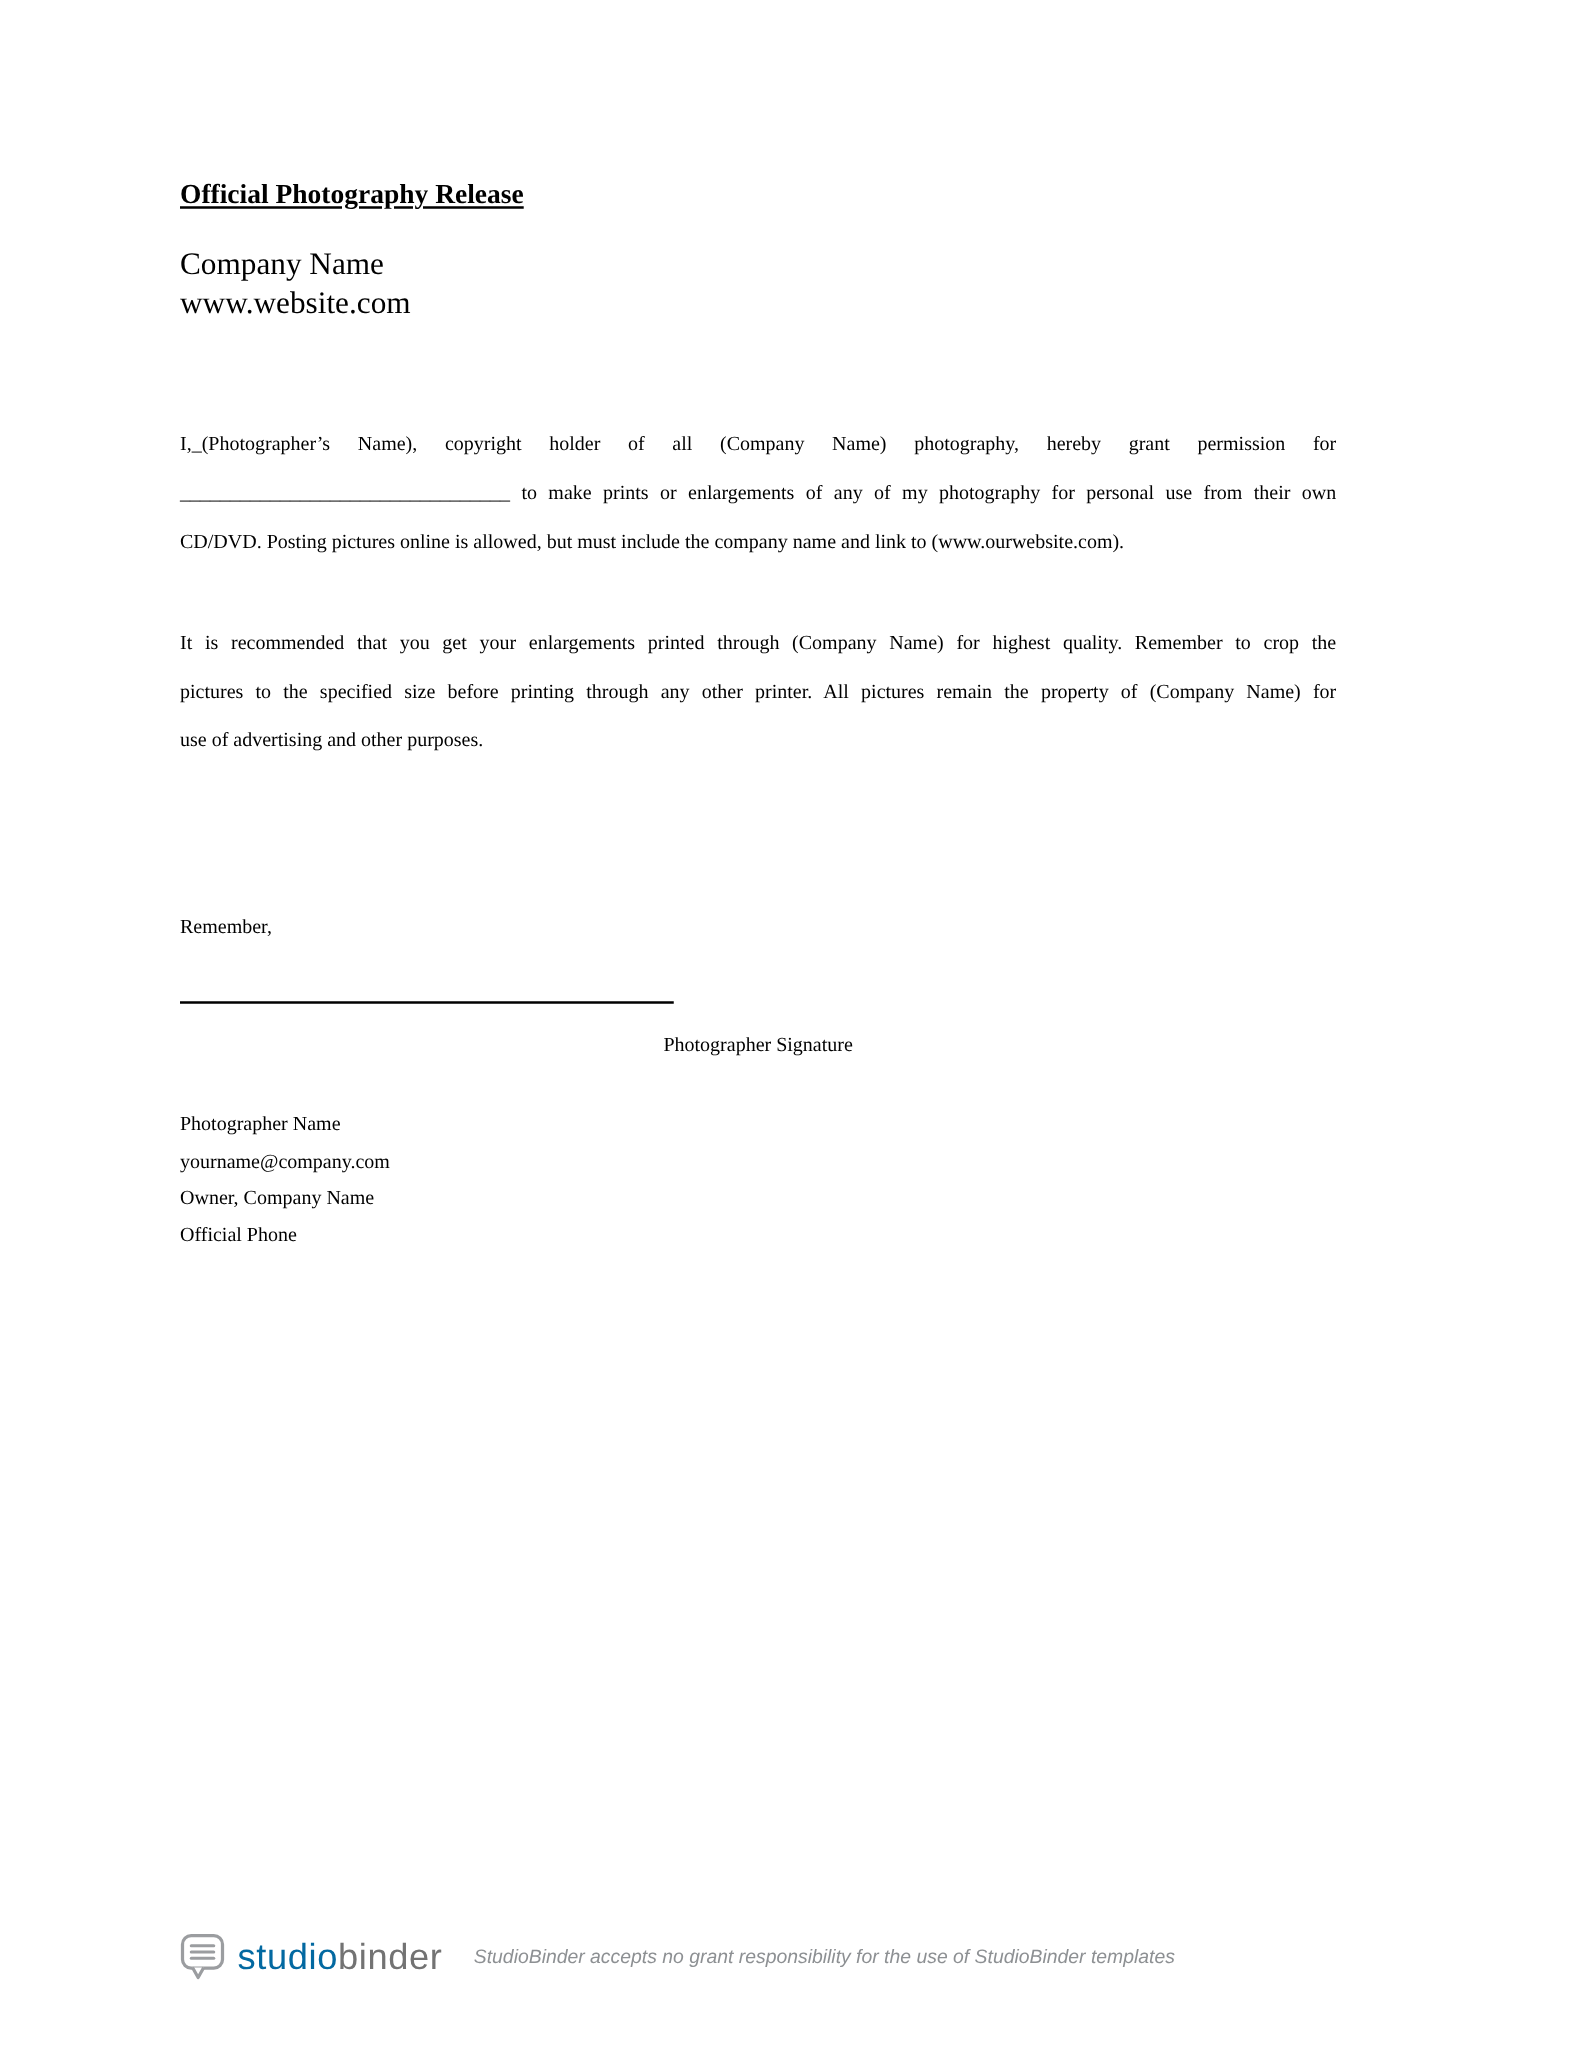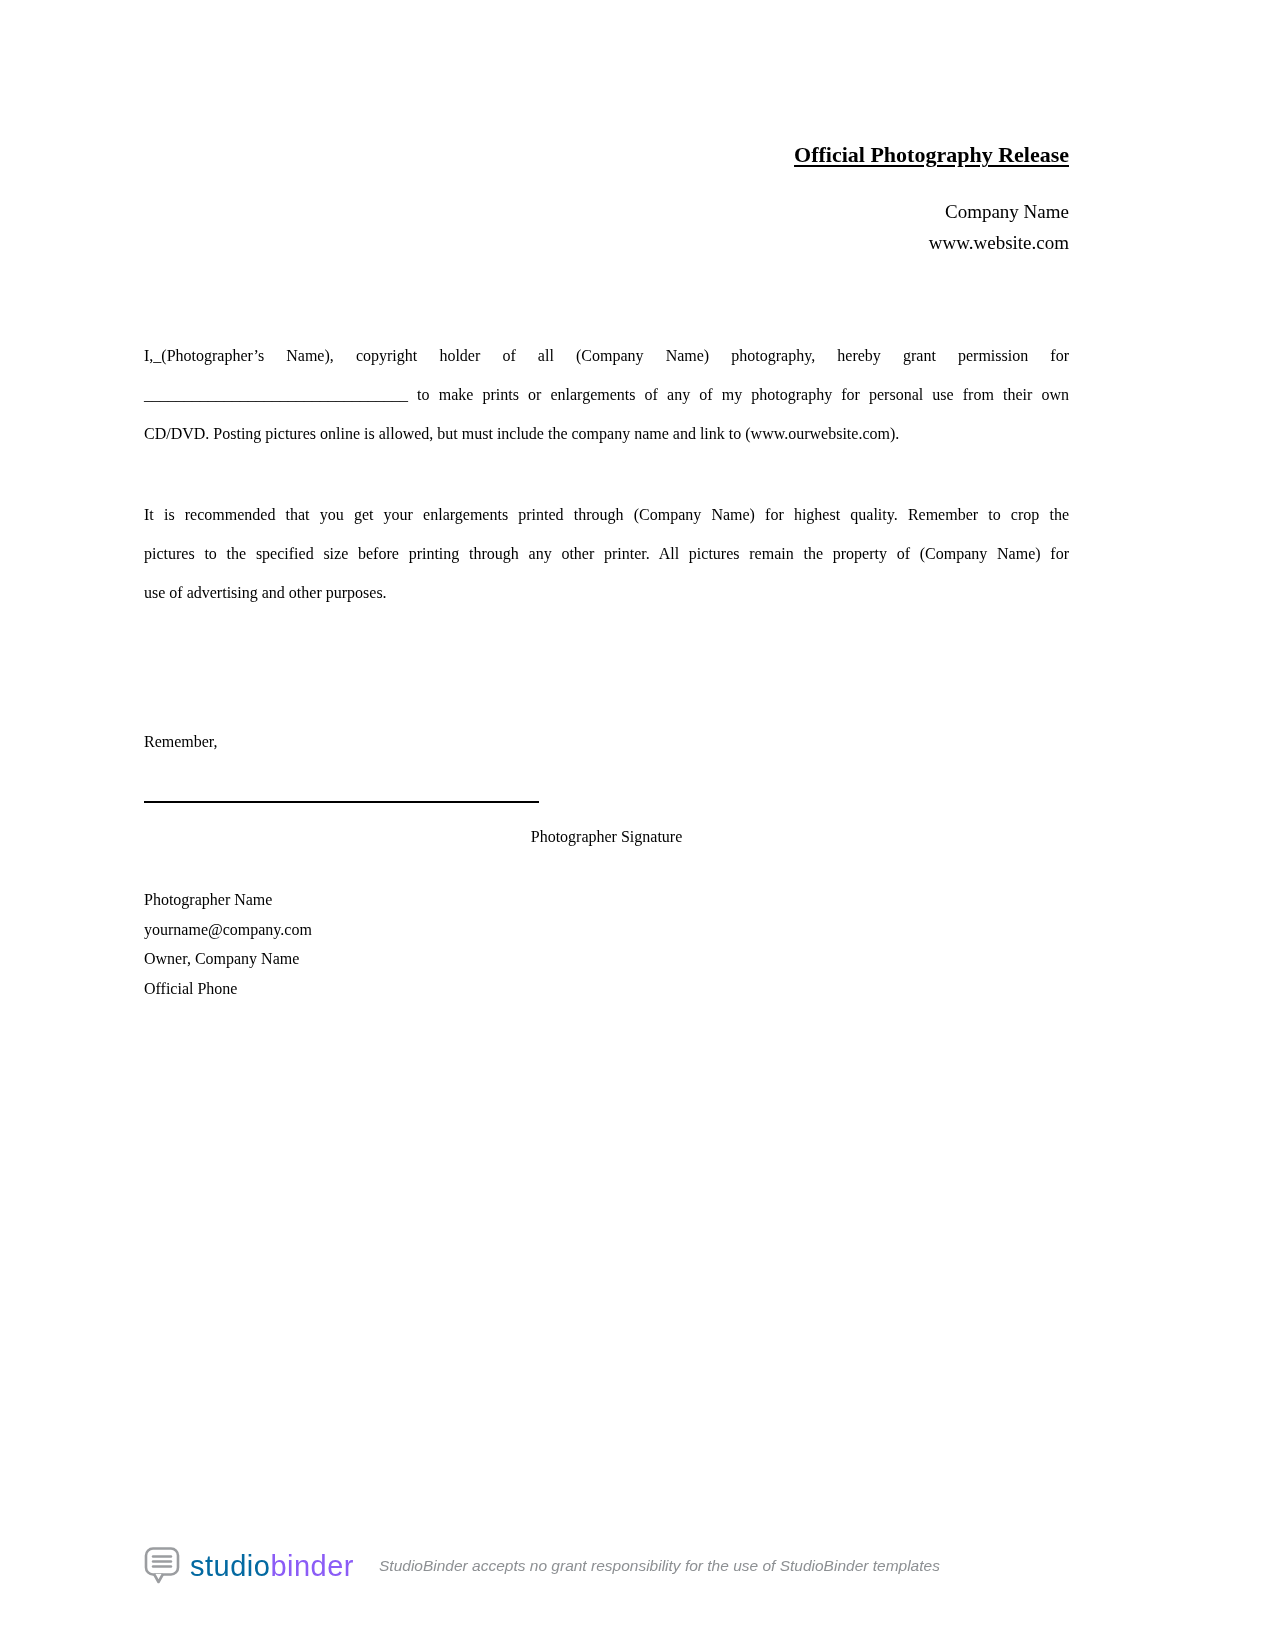--- a/index.html
+++ b/index.html
@@ -13,33 +13,33 @@
     height: 1650px;
     background: #ffffff;
     box-sizing: border-box;
     padding: 141px 206px 0 144px;
     font-family: "Liberation Serif", "DejaVu Serif", serif;
     font-size: 16px;
     color: #000000;
     overflow: hidden;
   }
   .doc-header {
-    text-align: right;
+    text-align: left;
   }
   .doc-title {
     font-size: 22px;
     font-weight: bold;
     text-decoration: underline;
     text-decoration-thickness: 2px;
     text-underline-offset: 3px;
     line-height: 28px;
     margin: 0 0 27px 0;
   }
   .doc-subline {
-    font-size: 19px;
+    font-size: 25px;
     line-height: 31px;
     margin: 0;
   }
   .para {
     margin: 0;
   }
   .para-1 { margin-top: 78px; }
   .para-2 { margin-top: 42px; }
   .bline {
     line-height: 39px;
@@ -89,21 +89,21 @@
     height: 40px;
   }
   .brand-text {
     font-family: "Liberation Sans", "DejaVu Sans", sans-serif;
     font-size: 29px;
     letter-spacing: 0.5px;
     margin-left: 9px;
     white-space: nowrap;
   }
   .brand-studio { color: #0369a1; }
-  .brand-binder { color: #8b5cf6; }
+  .brand-binder { color: #737373; }
   .disclaimer {
     font-family: "Liberation Sans", "DejaVu Sans", sans-serif;
     font-style: italic;
     font-size: 15.5px;
     color: #8d9093;
     margin-left: 25px;
     white-space: nowrap;
   }
 </style>
 </head>

